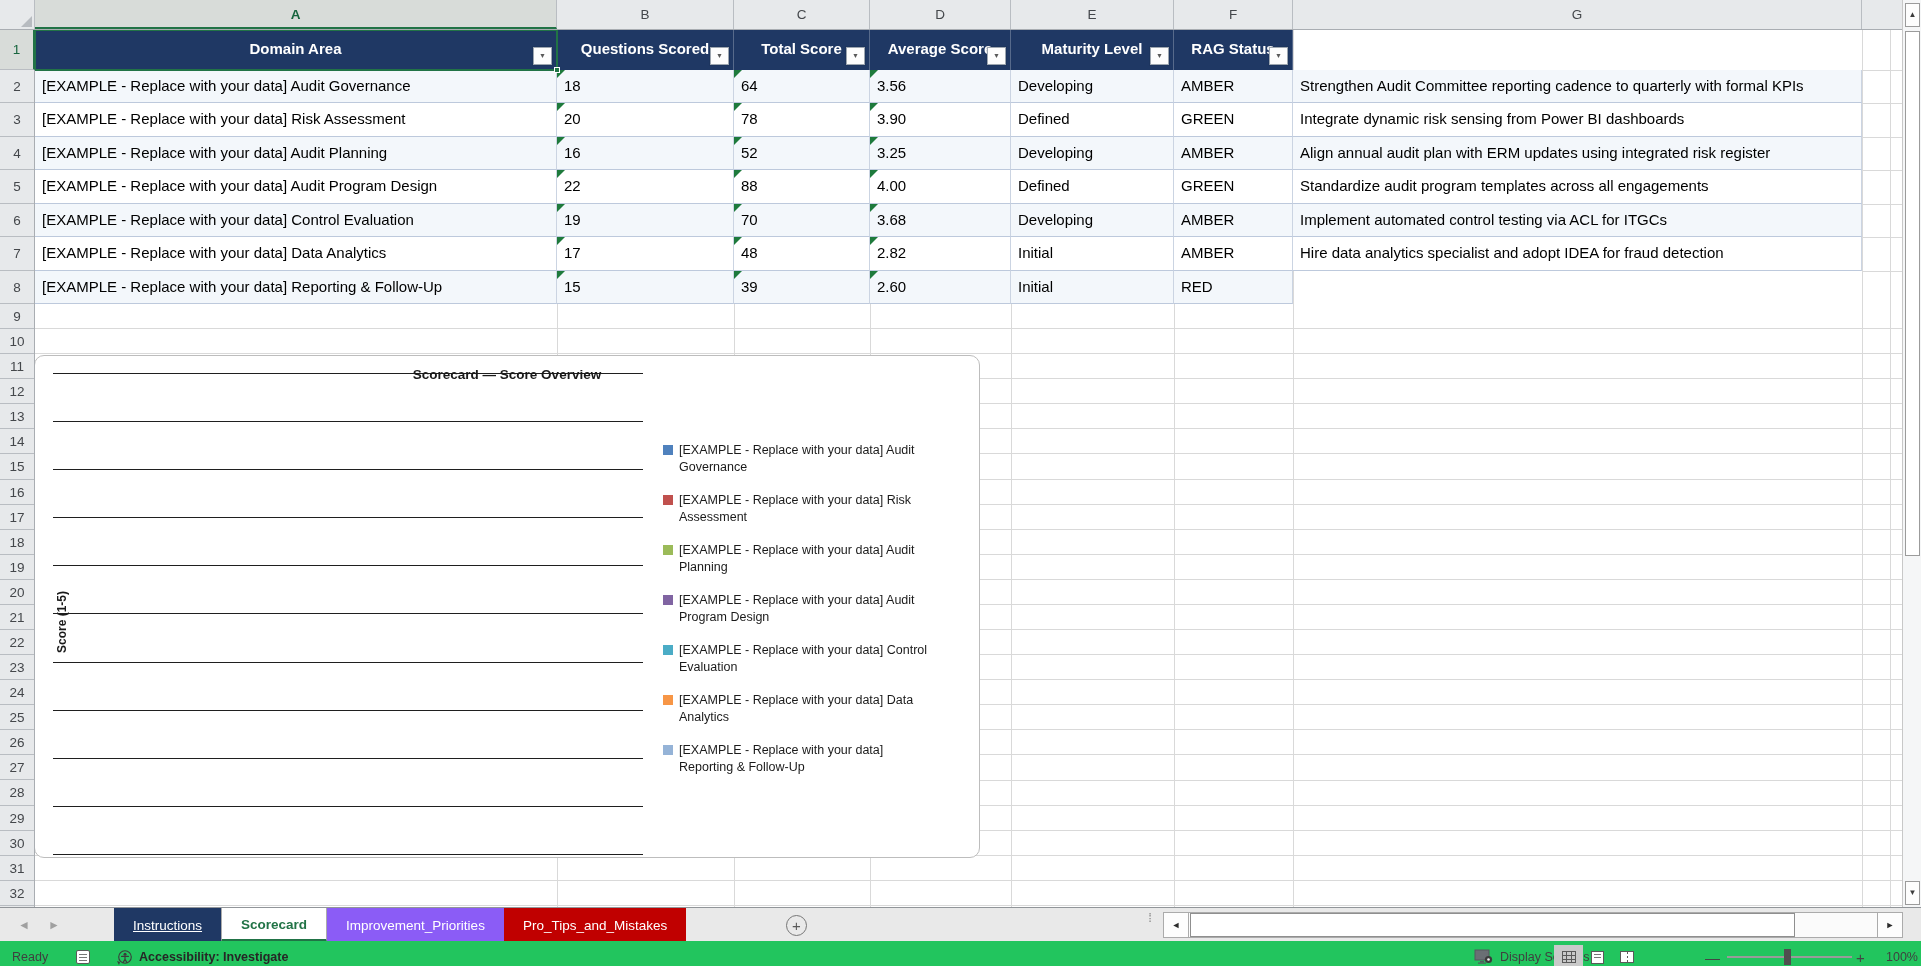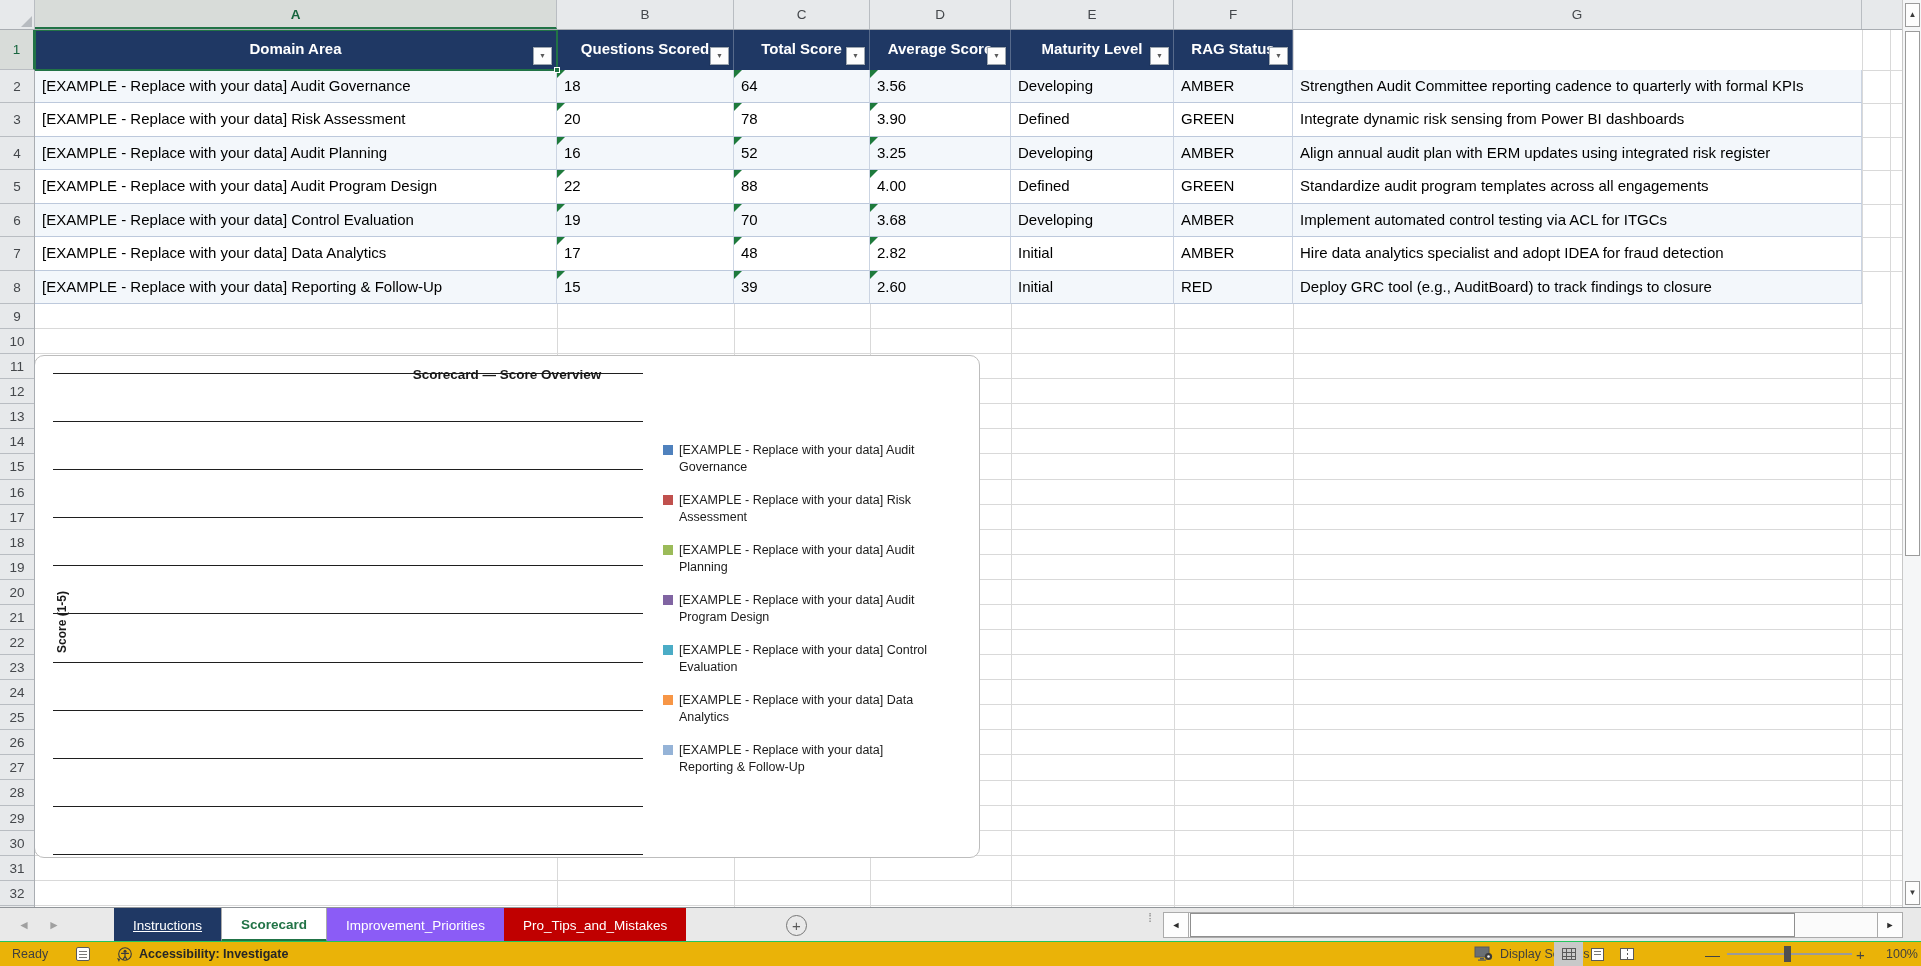--- a/index.html
+++ b/index.html
@@ -91,22 +91,22 @@
                border-radius:50%; color:#595959; font-size:15px; line-height:19px; text-align:center; }
   .tab-dots { position:absolute; left:1146px; top:6px; color:#8a8a8a; font-size:13px; line-height:7px;
               letter-spacing:0; text-align:center; width:8px; }
   .hscroll { position:absolute; left:1163px; top:4px; width:740px; height:26px; display:flex; }
   .hs-btn { width:26px; height:26px; background:#FDFDFD; border:1px solid #ABABAB; color:#2b2b2b;
             font-size:9px; text-align:center; line-height:24px; }
   .hs-track { flex:1; background:#FBFBFB; border:1px solid #ABABAB; border-left:none; border-right:none; position:relative; }
   .hs-thumb { position:absolute; left:1px; top:0px; width:605px; height:24px; background:#FFFFFF; border:1px solid #8F8F8F; }
 
   
-  .status-bar { position:absolute; left:0; top:941px; width:1921px; height:25px; background:#eab308;
-                border-top:1px solid #22c55e; z-index:7; font-size:12.5px; color:#3F3F3F; }
+  .status-bar { position:absolute; left:0; top:941px; width:1921px; height:25px; background:#22c55e;
+                border-top:4px solid #22c55e; z-index:7; font-size:12.5px; color:#3F3F3F; }
   .sb { position:absolute; top:0; height:24px; display:flex; align-items:center; }
   .sb-ready { left:12px; }
   .sb-macro { left:76px; }
   .macro-icon { width:14px; height:14px; border:1px solid #5a5a5a; border-radius:2px; position:relative; background:#fff; }
   .macro-icon::after { content:""; position:absolute; left:2px; top:3px; width:8px; height:7px;
      background:repeating-linear-gradient(180deg,#777 0 1px,transparent 1px 3px); }
   .sb-acc { left:116px; gap:6px; }
   .sb-acc-text { font-weight:bold; color:#262626; }
   .sb-display { left:1474px; gap:6px; }
   .view-btns { position:absolute; left:1554px; top:0; height:24px; display:flex; }
@@ -275,21 +275,20 @@
           <div class="td">Hire data analytics specialist and adopt IDEA for fraud detection</div>
         </div>
 
         <div class="trow cols7 band">
           <div class="td">[EXAMPLE - Replace with your data] Reporting &amp; Follow-Up</div>
           <div class="td"><span class="tri"></span><span>15</span></div>
           <div class="td"><span class="tri"></span><span>39</span></div>
           <div class="td"><span class="tri"></span><span>2.60</span></div>
           <div class="td">Initial</div>
           <div class="td">RED</div>
-          <div class="td">Deploy GRC tool (e.g., AuditBoard) to track findings to closure</div>
         </div>
       </div>
   </div>
 
   <div class="chart">
     <div class="chart-grid"></div>
     <div class="chart-title">Scorecard — Score Overview</div>
     <div class="y-axis-label">Score (1-5)</div>
     <div class="legend">
       <div>

